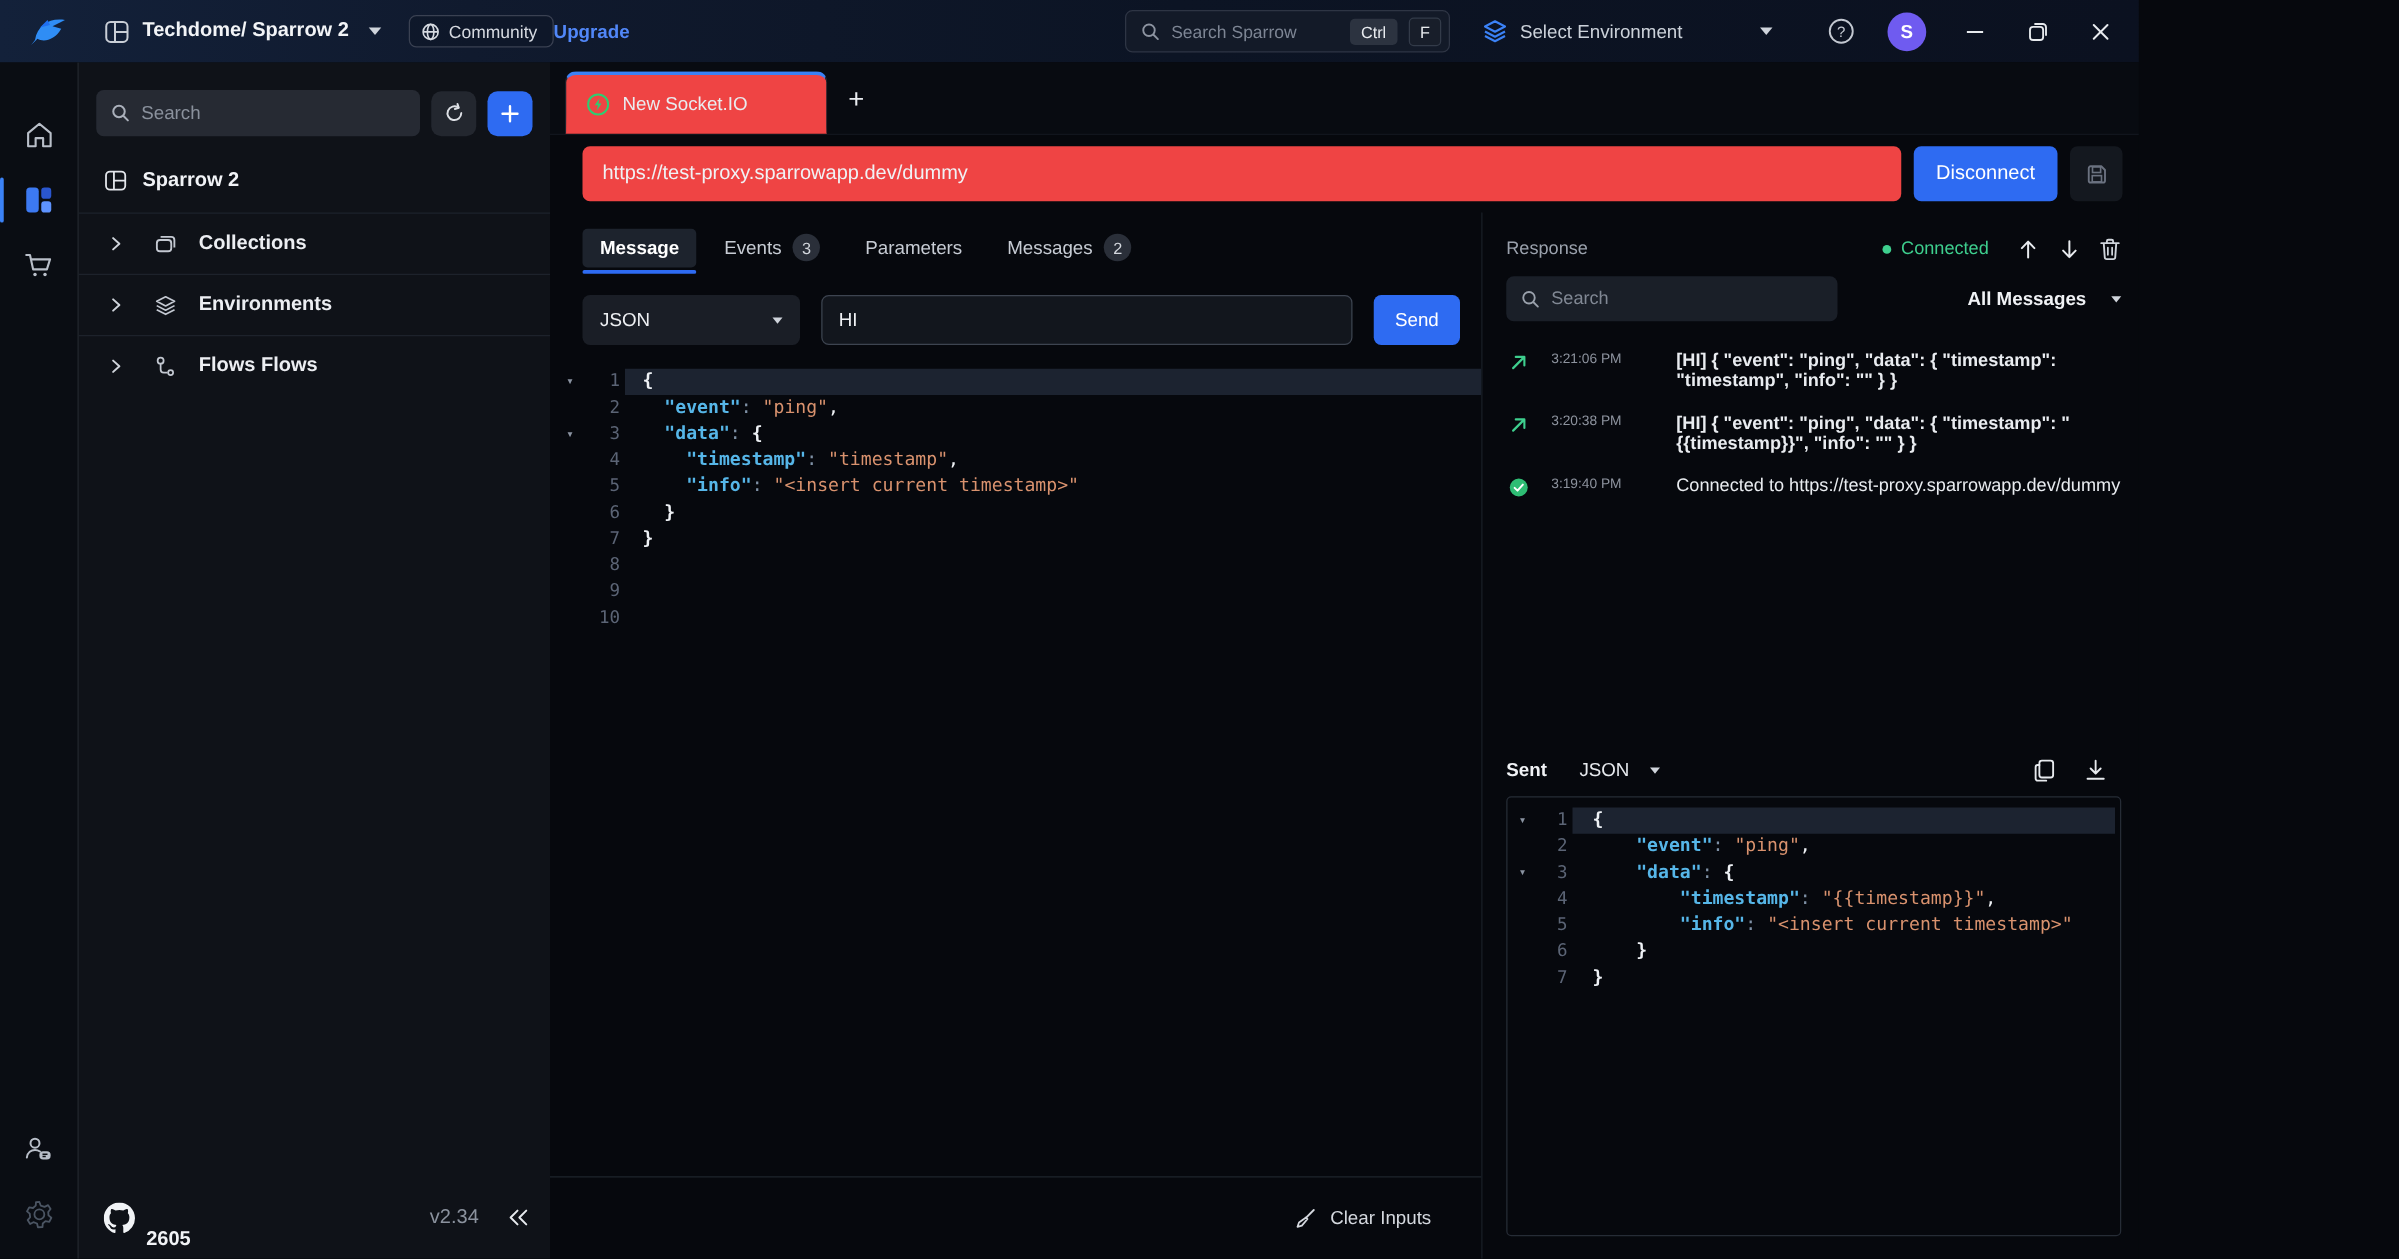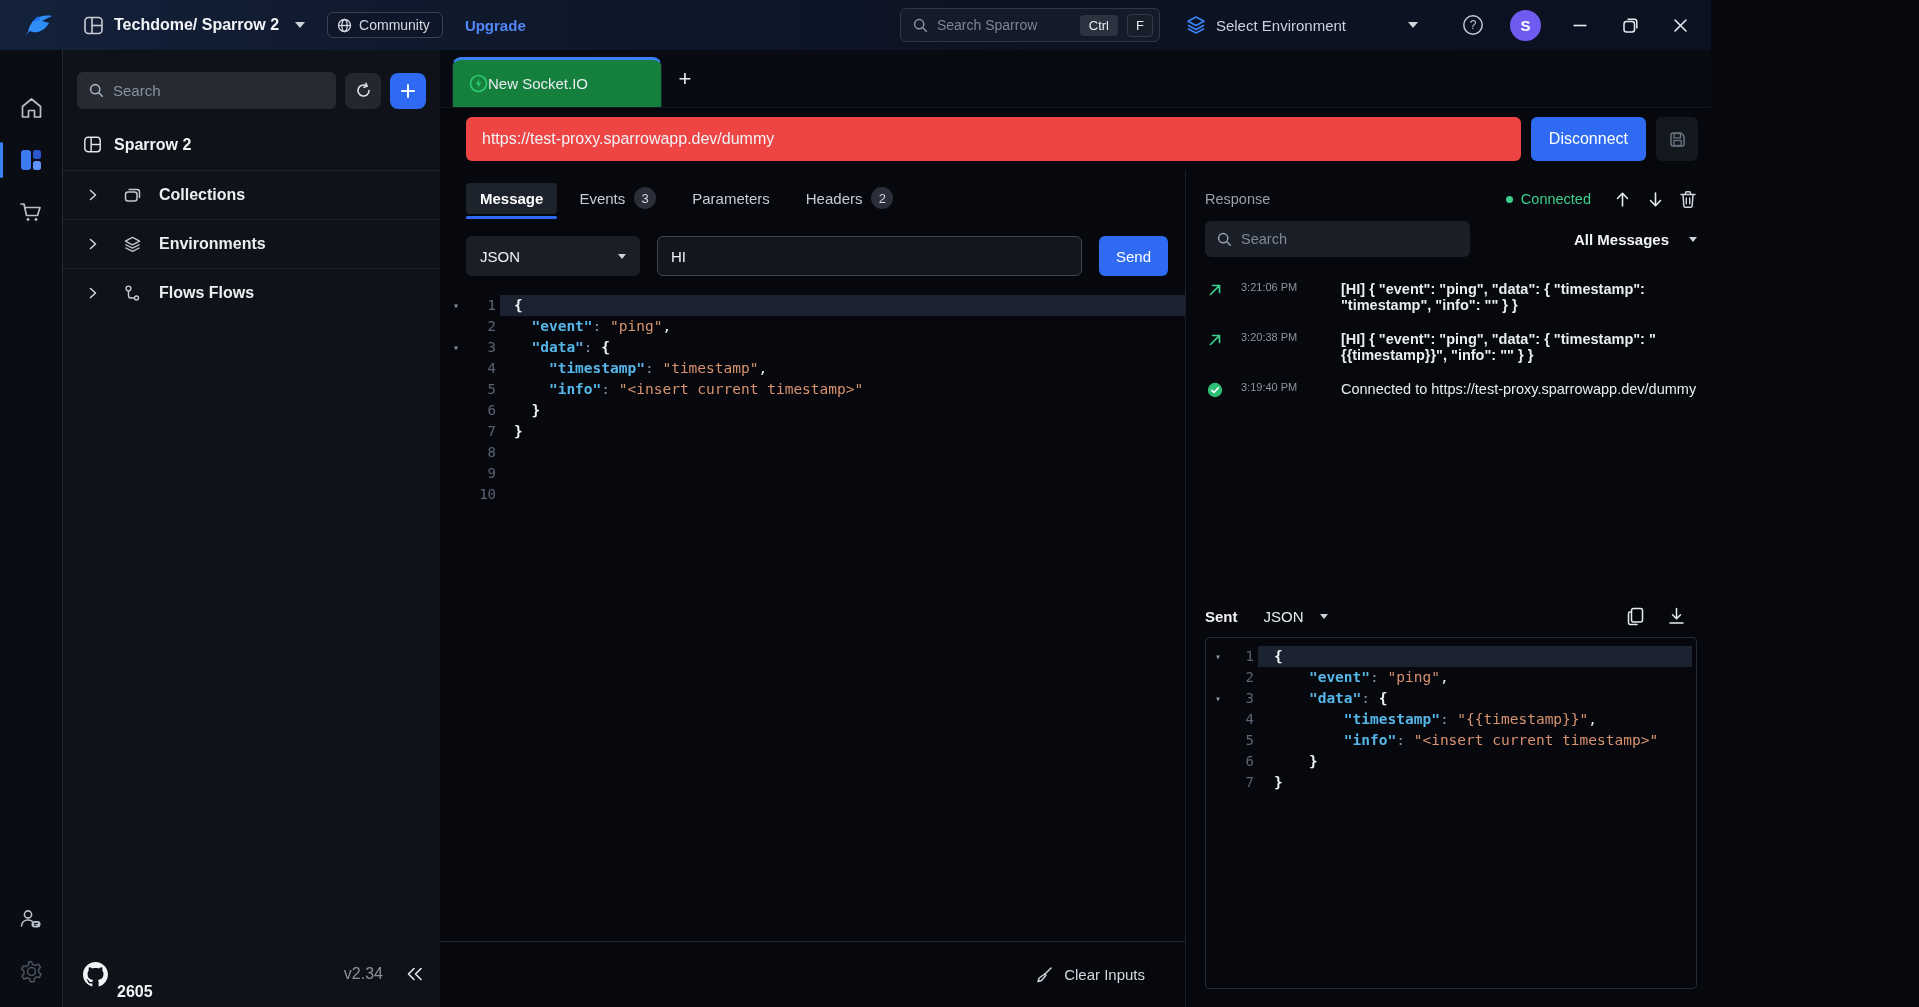--- a/index.html
+++ b/index.html
@@ -14,21 +14,21 @@
   .titlebar { height:50px; flex:0 0 50px; display:flex; align-items:center;
     background:linear-gradient(90deg,#13213a 0%, #101a2e 22%, #0c1424 55%, #0b1120 100%);
     padding:0 14px 0 22px; }
   .logo { margin-right:24px; }
   .ws-switch { display:flex; align-items:center; gap:10px; cursor:pointer; margin-right:22px; }
   .ws-switch .ws-name { font-size:16px; font-weight:700; color:#f2f4f7; }
   .caret { width:0; height:0; border-left:5px solid transparent; border-right:5px solid transparent;
     border-top:6px solid #cfd4db; margin-left:6px; }
   .caret.sm { border-left-width:4px; border-right-width:4px; border-top-width:5px; }
   .pill-badge { display:flex; align-items:center; gap:7px; border:1px solid #3a4152; border-radius:6px;
-    padding:4px 12px 4px 9px; font-size:14px; color:#d6dae1; background:rgba(13,20,34,.4); margin-right:22px; }
+    padding:4px 12px 4px 9px; font-size:14px; color:#d6dae1; background:rgba(13,20,34,.4); }
   .upgrade { color:#5187f8; font-size:15px; font-weight:600; text-decoration:none; cursor:pointer; }
   .tb-right { margin-left:auto; display:flex; align-items:center; }
   .tb-search { width:260px; height:34px; display:flex; align-items:center; gap:9px;
     background:#131a28; border:1px solid #2e3544; border-radius:6px; padding:0 6px 0 12px; }
   .tb-search input { flex:1; min-width:0; background:transparent; border:none; color:#e7eaee; font-size:14px;
     font-family:"Liberation Sans", sans-serif; }
   .tb-search input::placeholder { color:#7d8594; }
   .kbd { background:#2c3340; border-radius:4px; padding:3px 9px; font-size:13px; color:#e8ebef; }
   .kbd.dim { background:#181e2a; border:1px solid #333b49; padding:3px 8px; }
   .env-select { display:flex; align-items:center; gap:10px; margin:0 44px 0 26px; cursor:pointer; }
@@ -75,22 +75,22 @@
   .sb-footer { height:56px; display:flex; align-items:center; padding:0 16px 10px 20px; }
   .sb-footer .gh { display:flex; align-items:center; gap:9px; cursor:pointer; }
   .sb-footer .gh span { font-size:16px; font-weight:700; color:#f1f3f6;margin-top:36px; }
   .sb-footer .ver { margin-left:auto; font-size:16px; color:#8b929e; margin-right:22px; }
 
   
   .main { flex:1; display:flex; flex-direction:column; min-width:0; background:#06080d; }
 
   .tabstrip { height:58px; flex:0 0 58px; display:flex; align-items:stretch; background:#080b11;
     border-bottom:1px solid #11151d; padding-left:12px; }
-  .tab { width:210px; margin-top:7px; background:#15803d; border:1px solid #1d232c; border-bottom:none;
-    border-top:3px solid #3b82f6; border-radius:9px 9px 0 0; display:flex; align-items:center; 
+  .tab { width:210px; margin-top:7px; background:#ef4444; border:1px solid #1d232c; border-bottom:none;
+    border-top:3px solid #3b82f6; border-radius:9px 9px 0 0; display:flex; align-items:center; gap:10px;
     padding:0 16px; cursor:pointer; }
   .tab span { font-size:15px; color:#e9ecf0; }
   .tab-add { width:46px; display:flex; align-items:center; justify-content:center; font-size:22px;
     color:#e9ecf0; background:none; border:none; cursor:pointer; }
 
   .url-row { height:62px; flex:0 0 62px; display:flex; align-items:center; padding:0 13px 0 26px; gap:10px; }
   .url-input { flex:1; height:44px; background:#ef4444; border:none; border-radius:6px; color:#f0f2f5;
     font-size:16px; padding:0 16px; font-family:"Liberation Sans", sans-serif; }
   .disconnect { height:44px; padding:0 18px; background:#2e6bf2; color:#fff; border:none; border-radius:6px;
     font-size:16px; font-family:"Liberation Sans", sans-serif; cursor:pointer; }
@@ -396,21 +396,21 @@
               <span>Message</span>
             </div>
             <div class="stab">
               <span>Events</span>
               <span class="badge">3</span>
             </div>
             <div class="stab">
               <span>Parameters</span>
             </div>
             <div class="stab">
-              <span>Headers</span>
+              <span>Messages</span>
               <span class="badge">2</span>
             </div>
           </div>
 
           <div class="composer">
             <div class="fmt-select">
               <span>JSON</span>
               <span class="caret sm"></span>
             </div>
             <input class="msg-input" value="HI" style="">

